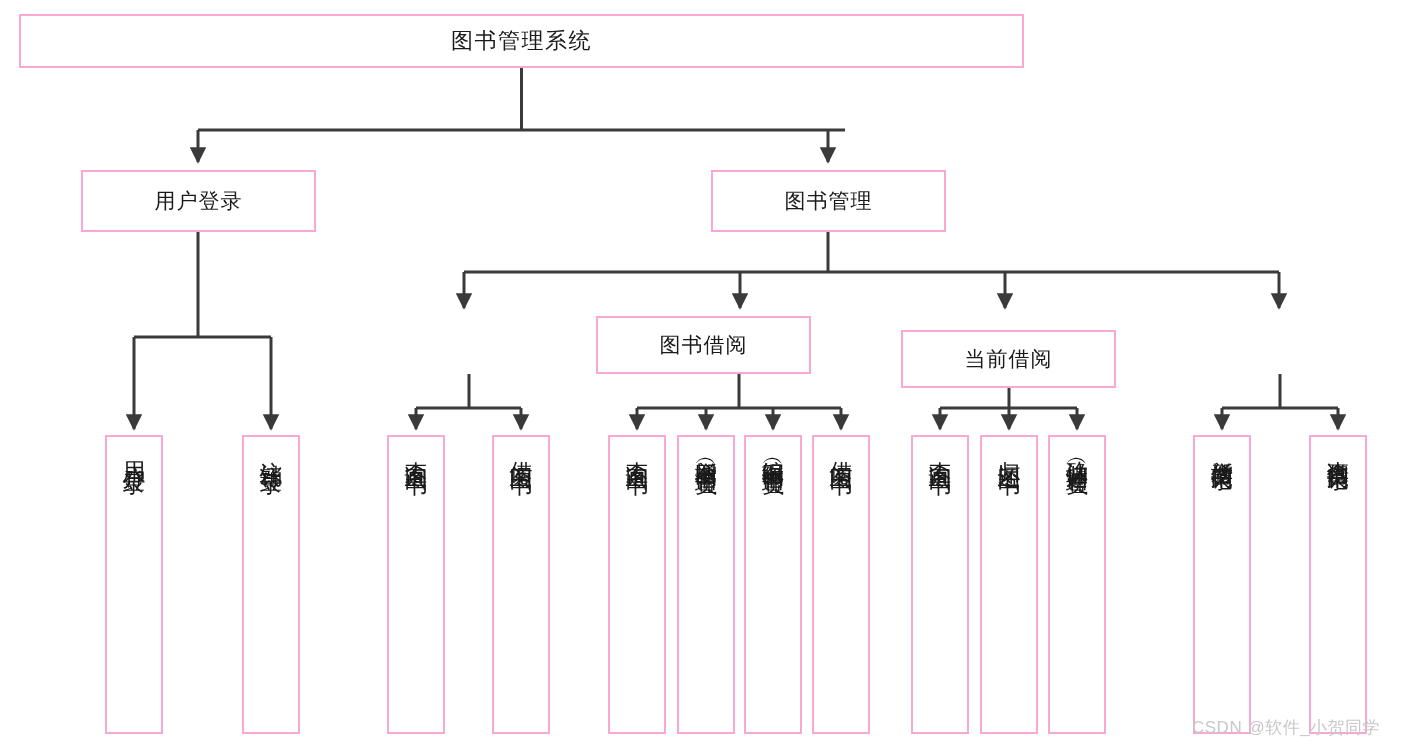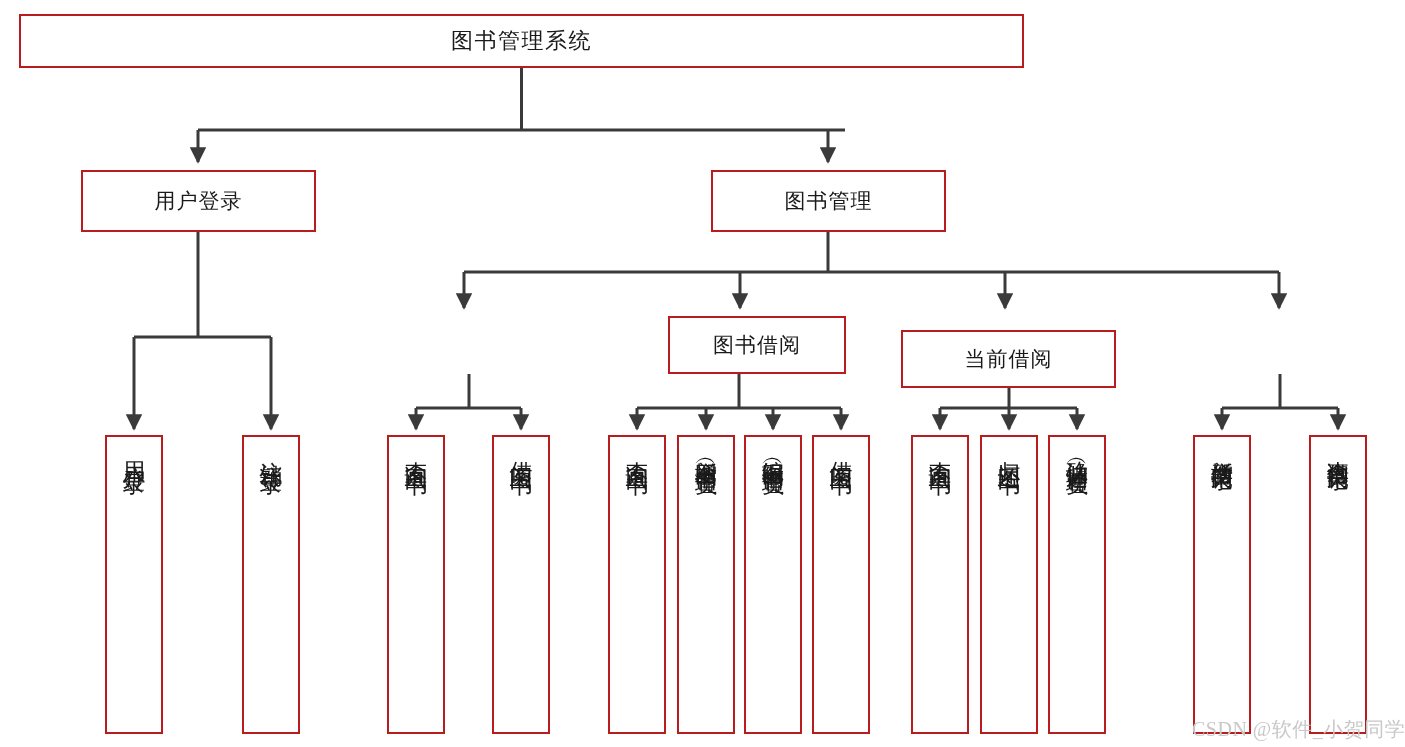--- a/index.html
+++ b/index.html
@@ -16,21 +16,21 @@
   }
   #edges{
     position:absolute;
     left:0;top:0;
     width:1405px;height:747px;
     pointer-events:none;
   }
   .node{
     position:absolute;
     box-sizing:border-box;
-    border:2px solid #b91c1c;
+    border:2px solid #f9a8d4;
     background:#ffffff;
     display:flex;
     align-items:center;
     justify-content:center;
     color:#1a1a1a;
     z-index:2;
   }
   .node .lbl{
     display:block;
     text-align:center;
@@ -57,26 +57,25 @@
     letter-spacing:4px;
     white-space:nowrap;
   }
   .node.v.long .lbl{
     font-size:22px;
     letter-spacing:2px;
   }
   .watermark{
     position:absolute;
     color:#c8c8c8;
-    font-size:20px;
+    font-size:17px;
     letter-spacing:0.5px;
     white-space:nowrap;
     z-index:3;
     user-select:none;
-    font-family:Liberation Serif, serif;
   }
 </style>
 </head>
 <body>
 
 <div id="stage">
 
   <svg id="edges" viewBox="0 0 1405 747" width="1405" height="747" xmlns="http://www.w3.org/2000/svg">
     <defs>
       <marker id="arrow" viewBox="0 0 10 10" refX="9" refY="5" markerWidth="5.5" markerHeight="5.5" orient="auto-start-reverse">
@@ -131,21 +130,21 @@
     <span class="lbl">图书管理系统</span>
   </div>
 
   <div class="node h" style="left:81px;top:170px;width:235px;height:62px;">
     <span class="lbl">用户登录</span>
   </div>
   <div class="node h" style="left:711px;top:170px;width:235px;height:62px;">
     <span class="lbl">图书管理</span>
   </div>
 
-  <div class="node h" style="left:668px;top:316px;width:178px;height:58px;">
+  <div class="node h" style="left:596px;top:316px;width:215px;height:58px;">
     <span class="lbl">图书借阅</span>
   </div>
   <div class="node h" style="left:901px;top:316px;width:215px;height:58px;margin-top:14px;">
     <span class="lbl">当前借阅</span>
   </div>
 
   <div class="node v" style="left:105px;top:435px;width:58px;height:299px;">
     <span class="lbl">用户登录</span>
   </div>
   <div class="node v" style="left:242px;top:435px;width:58px;height:299px;">

